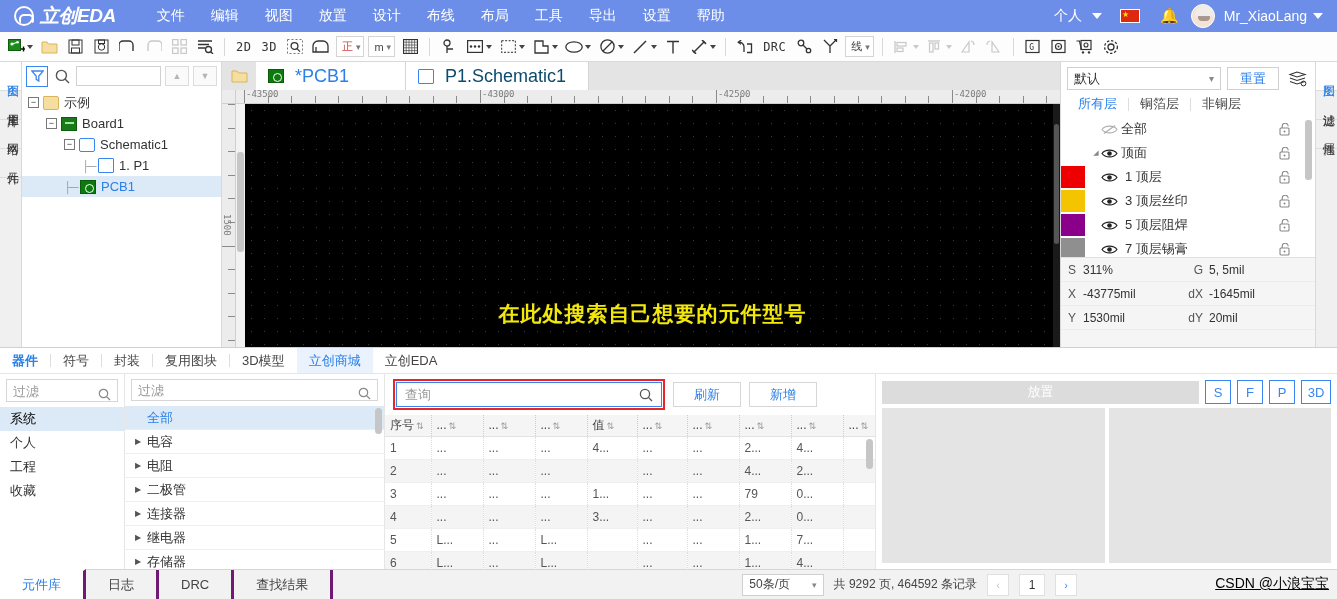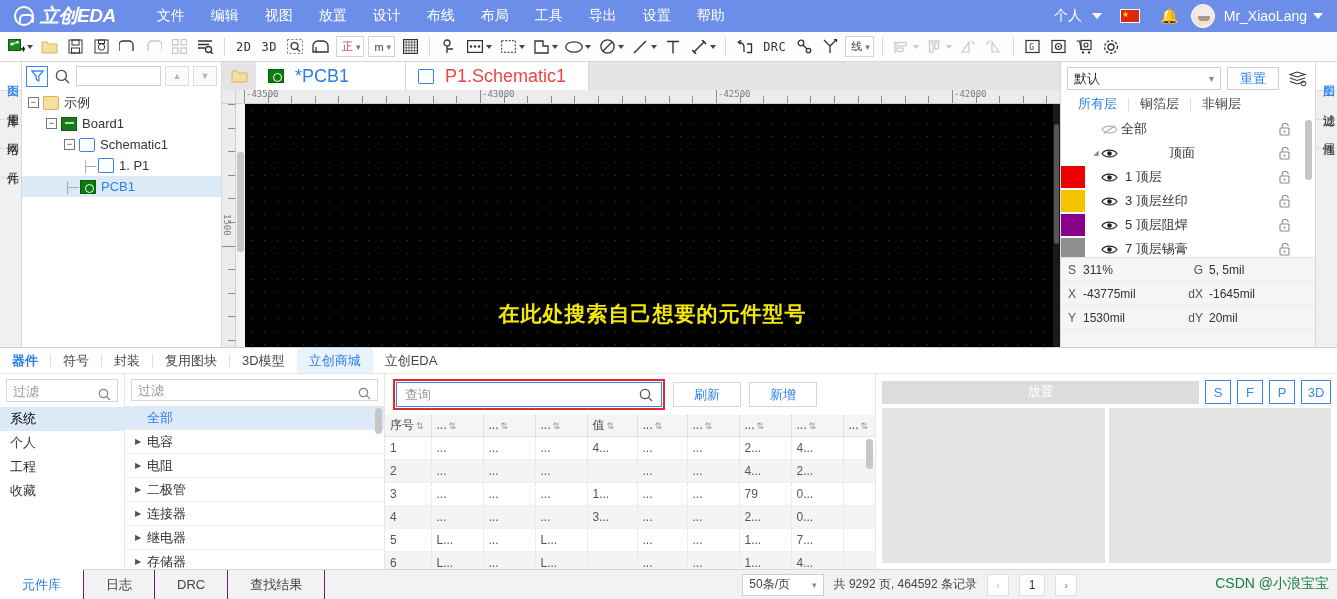--- a/index.html
+++ b/index.html
@@ -125,21 +125,21 @@
   
   .center { flex: 1 1 auto; display: flex; flex-direction: column; min-width: 0; position: relative; }
   .doctabs { height: 28px; flex: 0 0 28px; background: #e4e4e4; display: flex; align-items: stretch; }
   .dt-folder { width: 34px; display: flex; align-items: center; justify-content: center; cursor: pointer; }
   .dt {
     background: #fff; display: flex; align-items: center; gap: 6px; padding: 0 22px 0 12px;
     border-right: 1px solid #d5d5d5; cursor: pointer; font-size: 18px; min-width: 150px;
   }
   .dt.sel { background: #fff; }
   .dt-lbl-blue { color: #2a7fe8; }
-  .dt-lbl { color: #ef4444; }
+  .dt-lbl { color: #0c4a6e; }
 
   .rulerrow { display: flex; flex: 0 0 14px; }
   .corner { width: 14px; flex: 0 0 14px; background: #ececec; border-right: 1px solid #cfcfcf;
             border-bottom: 1px solid #cfcfcf; }
   .hruler { flex: 1 1 auto; background: #ececec; border-bottom: 1px solid #cfcfcf; position: relative;
             overflow: hidden; }
   .rtick { position: absolute; top: 6px; width: 1px; height: 8px; background: #8a8a8a; }
   .rtick.maj { top: 0px; height: 14px; }
   .rlabel { position: absolute; top: -1px; font-size: 9px; color: #7a7a7a;
             font-family: "DejaVu Sans Mono", monospace; padding-left: 2px; }
@@ -258,33 +258,33 @@
               align-items: center; justify-content: center; font-size: 13px; cursor: pointer; }
   .sqbtn { width: 26px; height: 24px; border: 1px solid #3a86f0; color: #3a86f0; font-size: 13px;
            display: flex; align-items: center; justify-content: center; cursor: pointer; background:#fff;}
   .prevrow { flex: 1 1 auto; display: flex; gap: 4px; padding: 0 6px 6px 6px; }
   .prev { background: #e4e4e4; flex: 1 1 0; }
 
   
   .footer { flex: 0 0 30px; height: 30px; display: flex; align-items: stretch; background: #f2f2f2;
             border-top: 1px solid #d6d6d6; position: relative; }
   .ftab { padding: 0 22px; display: flex; align-items: center; font-size: 13px; cursor: pointer;
-          border-right: 1px solid #701a75; color: #444; }
+          border-right: 3px solid #701a75; color: #444; }
   .ftab.active { background: #fff; color: #2a7fe8; border-top: 2px solid #fff; margin-top: -1px; }
   .fspacer { flex: 1 1 auto; }
   .pager { display: flex; align-items: center; gap: 10px; padding: 0 10px; font-size: 12px; color: #444; }
   .pgsel { height: 22px; border: 1px solid #d0d0d0; display: flex; align-items: center; gap: 22px;
            padding: 0 6px; background: #fff; cursor: pointer; font-size: 12px;}
   .pgsel .chev { color: #888; font-size: 9px; }
   .pgbtn { width: 22px; height: 22px; border: 1px solid #e0e0e0; background: #fff; display: flex;
            align-items: center; justify-content: center; font-size: 11px; color: #c0c0c0; cursor: pointer; }
   .pgbtn.act { color: #3a86f0; }
   .pgnum { width: 26px; height: 22px; border: 1px solid #e0e0e0; background: #fff; display: flex;
            align-items: center; justify-content: center; font-size: 12px; color: #333; cursor: pointer;}
-  .watermark { position: absolute; right: 8px; top: 5px; color: #15803d; font-size: 14px; }
+  .watermark { position: absolute; right: 8px; top: 5px; color: #000000; font-size: 14px; text-decoration: underline; }
   svg { display: block; }
 </style>
 </head>
 <body>
 
 <div id="app">
 
   <div class="menubar">
     <div class="brand">
       <span class="brand-logo"></span>
@@ -742,21 +742,21 @@
           </div>
           <div class="lrow">
             <span class="sw none"></span>
             <span class="tri">◢</span>
             <span class="eye">
               <svg width="17" height="11" viewBox="0 0 17 11">
                 <path d="M1 5.5 C4 1, 13 1, 16 5.5 C13 10, 4 10, 1 5.5z" fill="none" stroke="#222" stroke-width="1.2"></path>
                 <circle cx="8.5" cy="5.5" r="2.3" fill="#222"></circle>
               </svg>
             </span>
-            <span class="nm" style="padding-left: 0px; margin-left: 48px;">顶面</span>
+            <span class="nm" style="padding-left: 0px;">顶面</span>
             <span class="lk">
               <svg width="11" height="13" viewBox="0 0 11 13">
                 <rect x="1" y="5" width="9" height="7" rx="1" fill="none" stroke="#888" stroke-width="1.1"></rect>
                 <path d="M3.2 5 V3.2 A2.6 2.6 0 0 1 9.2 3.2" fill="none" stroke="#888" stroke-width="1.1"></path>
                 <circle cx="5.5" cy="8.4" r="1" fill="#888"></circle>
               </svg>
             </span>
           </div>
           <div class="lrow">
             <span class="sw" style="background: rgb(238, 0, 0);"></span>

